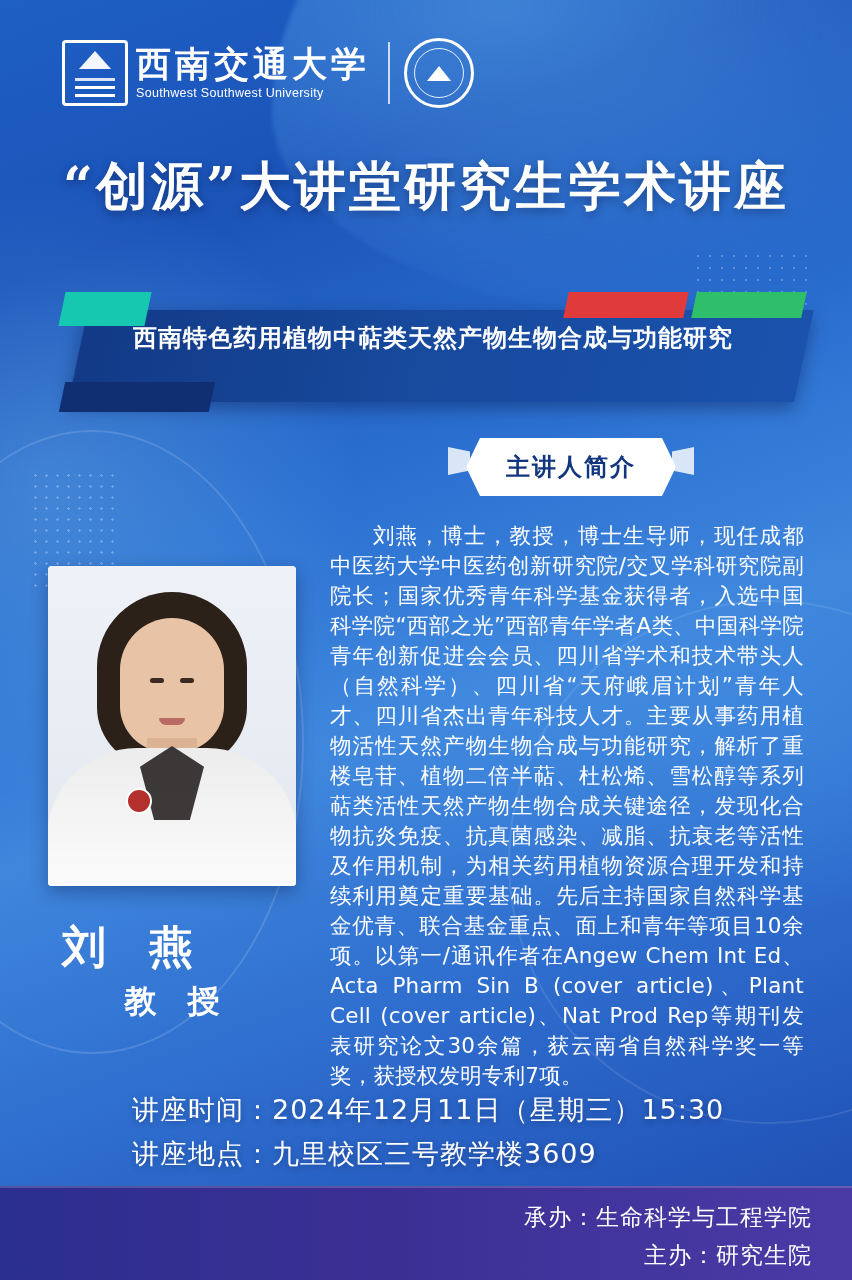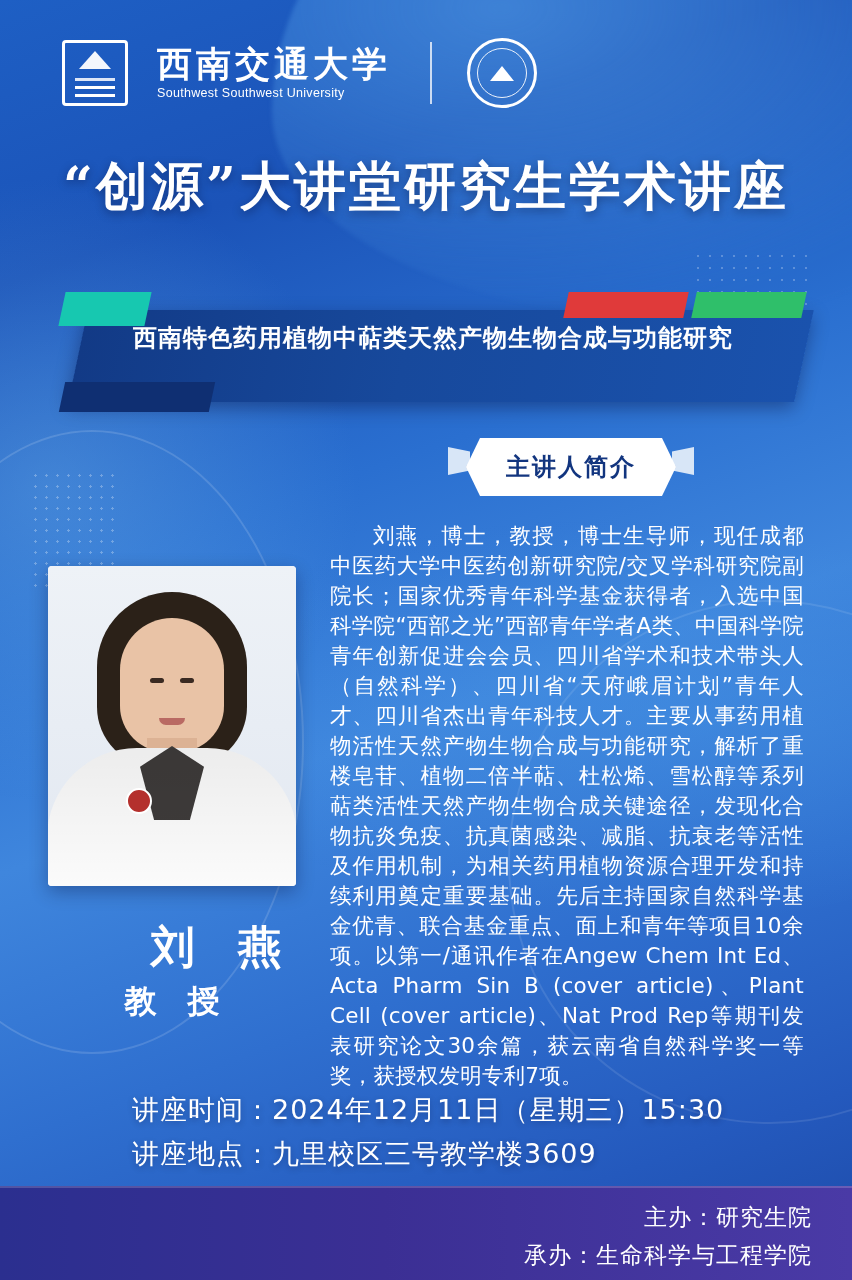--- a/index.html
+++ b/index.html
@@ -67,21 +67,21 @@
     background-image: radial-gradient(rgba(255,255,255,0.25) 1.3px, transparent 1.4px);
     background-size: 12px 12px;
   }
 
   
   .logo-row {
     position: absolute;
     left: 62px; top: 38px;
     display: flex;
     align-items: center;
-    gap: 29px;
+    gap: 8px;
   }
   .logo-mark {
     width: 66px; height: 66px;
     border: 3px solid #ffffff;
     border-radius: 4px;
     position: relative;
     display: flex; align-items: center; justify-content: center;
     box-sizing: border-box;
   }
   .logo-mark::before {
@@ -331,21 +331,21 @@
   .portrait .badge {
     position: absolute; left: 78px; bottom: 72px;
     width: 22px; height: 22px; border-radius: 50%;
     background: #b4302d; border: 2px solid #fff;
   }
 
   .speaker-name {
     position: absolute;
     left: 48px; width: 248px;
     top: 918px;
-    text-align: right;
+    text-align: left;
     font-family: "DejaVu Serif", serif;
     font-weight: bold;
     font-size: 44px;
     color: #ffffff;
     letter-spacing: 14px;
     text-indent: 14px;
   }
   .speaker-title {
     position: absolute;
     left: 48px; width: 248px;
@@ -460,18 +460,18 @@
   <div class="speaker-name">刘 燕</div>
   <div class="speaker-title">教 授</div>
 
   <div class="info">
     <div>讲座时间：2024年12月11日（星期三）15:30</div>
     <div>讲座地点：九里校区三号教学楼3609</div>
   </div>
 
   <div class="footer">
     <div class="footer-lines">
+      <div>承办：生命科学与工程学院</div>
       <div>主办：研究生院</div>
-      <div>承办：生命科学与工程学院</div>
     </div>
   </div>
 
 </div>
 
 </body></html>

